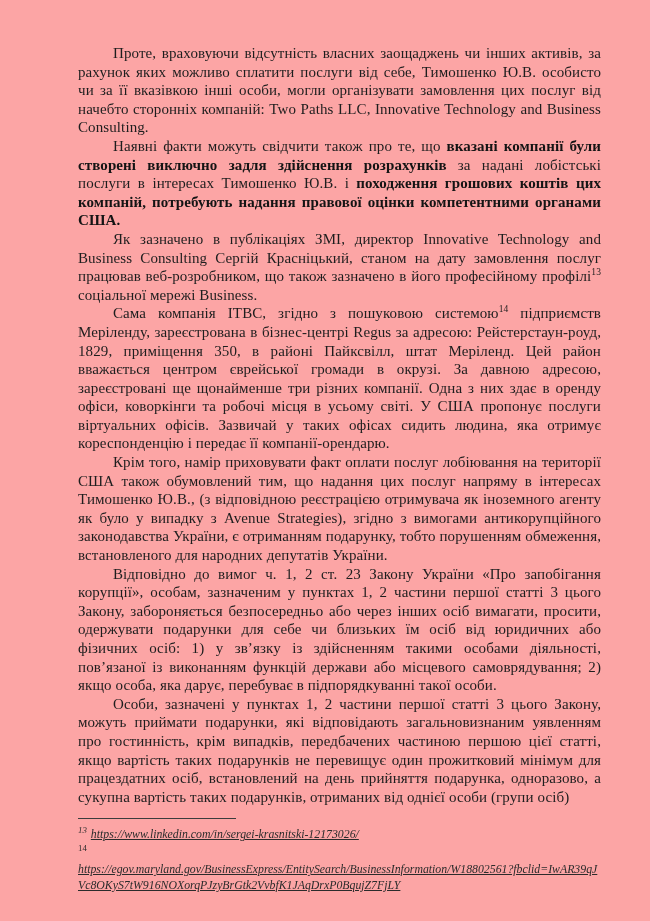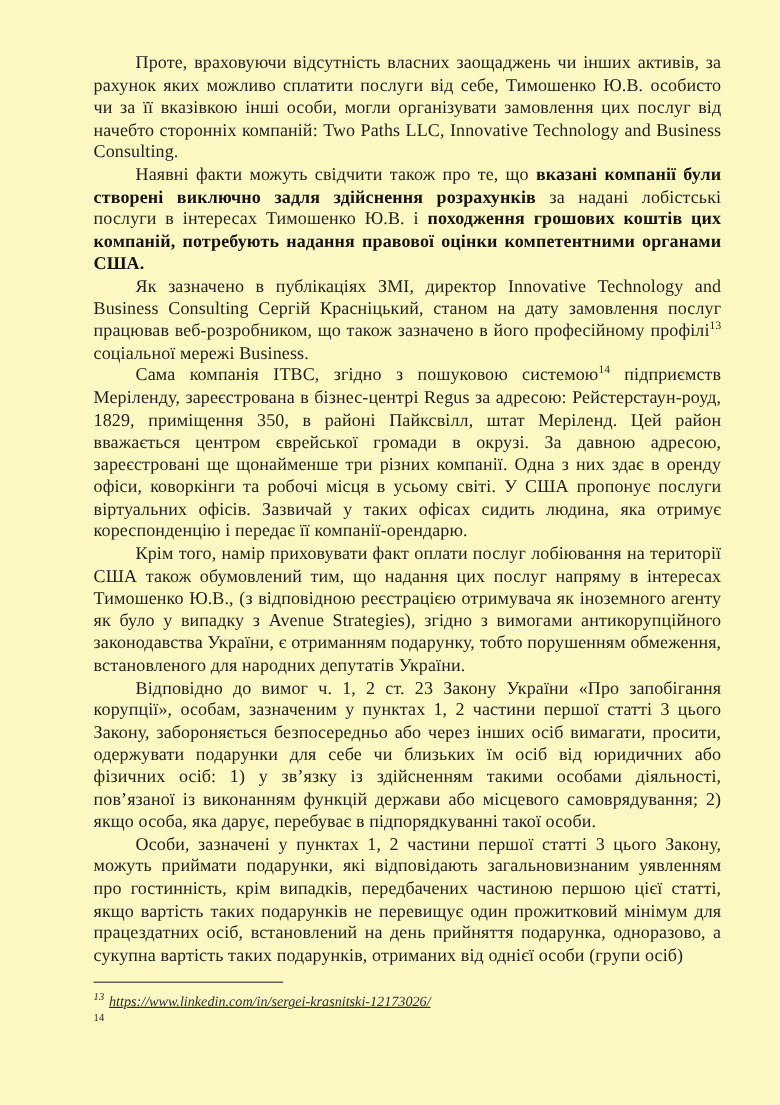--- a/index.html
+++ b/index.html
@@ -4,21 +4,21 @@
 <style>
   html, body { margin: 0; padding: 0; }
   body {
     width: 650px; height: 921px;
     background: #ffffff;
     font-family: "Liberation Serif", serif;
   }
   .page {
     position: relative;
     width: 650px; height: 921px;
-    background: #fef9c3;
+    background: #fca5a5;
     overflow: hidden;
   }
   .body-text {
     margin: 44px 49px 0 78px;
     width: 523px;
     font-size: 15px;
     line-height: 18.6px;
     text-align: justify;
     color: #1e1e1e;
     letter-spacing: 0.1px;
@@ -86,16 +86,17 @@
   </div>
 
   <div class="footnotes">
 
     <div class="fn-sep"></div>
 
     <div class="fn-row"><span class="fn-num">13</span><a class="fn-url">https://www.linkedin.com/in/sergei-krasnitski-12173026/</a></div>
 
     <div class="fn14-num-row"><span class="fn-num">14</span></div>
 
+    <div class="fn-row"><a class="fn-url">https://egov.maryland.gov/BusinessExpress/EntitySearch/BusinessInformation/W18802561?fbclid=IwAR39qJVc8OKyS7tW916NOXorqPJzyBrGtk2VvbfK1JAqDrxP0BqujZ7FjLY</a></div>
 
   </div>
 
 </div>
 
 </body></html>

